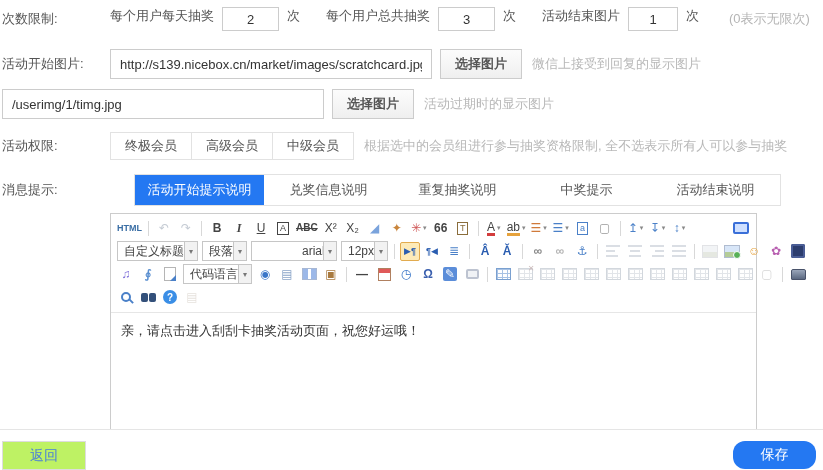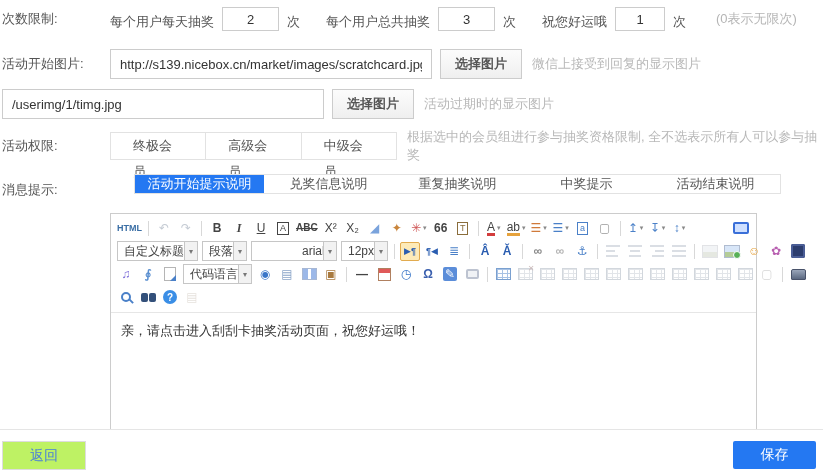--- a/index.html
+++ b/index.html
@@ -6,21 +6,21 @@
   html,body { width:823px; height:470px; overflow:hidden; }
   body {
     font-family:"Liberation Sans","DejaVu Sans",sans-serif;
     font-size:13px; color:#555; background:#fff; position:relative;
   }
   .form-area { padding-top:6px; }
   .form-row { display:flex; align-items:center; margin:0 0 0 2px; }
   .row-label { width:108px; flex:none; font-size:13px; color:#555; }
   
   .limits { height:26px; }
-  .limit-group { display:flex; align-items:flex-end; margin-right:26px; }
+  .limit-group { display:flex; align-items:flex-start; margin-right:26px; }
   .limit-group .lg-label { color:#555; }
   .num-input {
     width:57px; height:24px; border:1px solid #ccc; text-align:center;
     font-size:13px; color:#333; margin:0 8px; outline:none;
     font-family:inherit;
   }
   .limit-hint { color:#b5b5b5; margin-left:4px; }
   
   .img-row { margin-top:16px; height:32px; }
   .url-input {
@@ -30,27 +30,27 @@
   .pick-btn {
     height:30px; margin-left:8px; padding:0 14px; border:1px solid #ccc;
     background:linear-gradient(#fcfcfc,#efefef); color:#555; font-weight:bold;
     font-size:13px; cursor:pointer; font-family:inherit;
   }
   .row-hint { color:#b8b8b8; margin-left:10px; }
   
   .perm-row { margin-top:11px; height:30px; }
   .perm-group { display:flex; }
   .perm-opt {
-    height:28px; line-height:26px; padding:0 22px; background:#fff;
+    height:28px; line-height:26px; padding:0 14px; background:#fff;
     border:1px solid #e2e2e2; margin-left:-1px; cursor:pointer; color:#555;
   }
   .perm-opt:first-child { margin-left:0; }
   
   .tabs-row { margin-top:13px; align-items:flex-start;gap:24px; }
-  .tabbar { display:flex; width:647px; border:1px solid #e2e2e2; height:20px; background:#fff; }
+  .tabbar { display:flex; width:647px; border:1px solid #e2e2e2; height:32px; background:#fff; }
   .tab {
     flex:1; display:flex; align-items:center; justify-content:center;
     color:#555; cursor:pointer; height:100%;
   }
   .tab.active { background:var(--accent,#2478f2); color:#fff; }
   
   .editor { width:647px; margin:7px 0 0 110px; border:1px solid #ccc; background:#fff; }
   .toolbar { padding:2px 4px 3px 4px; border-bottom:1px solid #e6e6e6; }
   .tb-row { display:flex; align-items:center; height:22px; margin:1px 0; }
   .tb-icon {
@@ -103,42 +103,42 @@
   
   .footer { position:absolute; left:0; right:0; top:429px; bottom:0; border-top:1px solid #e5e5e5; background:#fff; }
   .back-btn {
     position:absolute; left:2px; top:11px; width:84px; height:29px;
     background:#bef264; border:1px solid #ddd; color:#4a7fd8; font-size:14px;
     display:flex; align-items:center; justify-content:center; cursor:pointer;
   }
   .save-btn {
     position:absolute; right:7px; top:11px; width:83px; height:28px;
     background:var(--accent,#2478f2); color:#fff; font-size:14px; border:none;
-    border-radius:2px; display:flex; align-items:center; justify-content:center; cursor:pointer;
+    border-radius:12px; display:flex; align-items:center; justify-content:center; cursor:pointer;
   }
 </style>
 </head>
 <body>
 
 <div class="form-area">
 
   <div class="form-row limits">
     <div class="row-label">次数限制:</div>
     <div class="limit-group">
       <span class="lg-label">每个用户每天抽奖</span>
       <input class="num-input" value="2" style="">
       <span class="lg-label">次</span>
     </div>
     <div class="limit-group">
       <span class="lg-label">每个用户总共抽奖</span>
       <input class="num-input" value="3" style="">
       <span class="lg-label">次</span>
     </div>
     <div class="limit-group">
-      <span class="lg-label">祝您好运哦</span>
+      <span class="lg-label">活动结束图片</span>
       <input class="num-input" style="width: 50px;" value="1">
       <span class="lg-label">次</span>
     </div>
     <span class="limit-hint">(0表示无限次)</span>
   </div>
 
   <div class="form-row img-row">
     <div class="row-label">活动开始图片:</div>
     <input class="url-input" value="http://s139.nicebox.cn/market/images/scratchcard.jpg" style="">
     <button class="pick-btn">选择图片</button>

